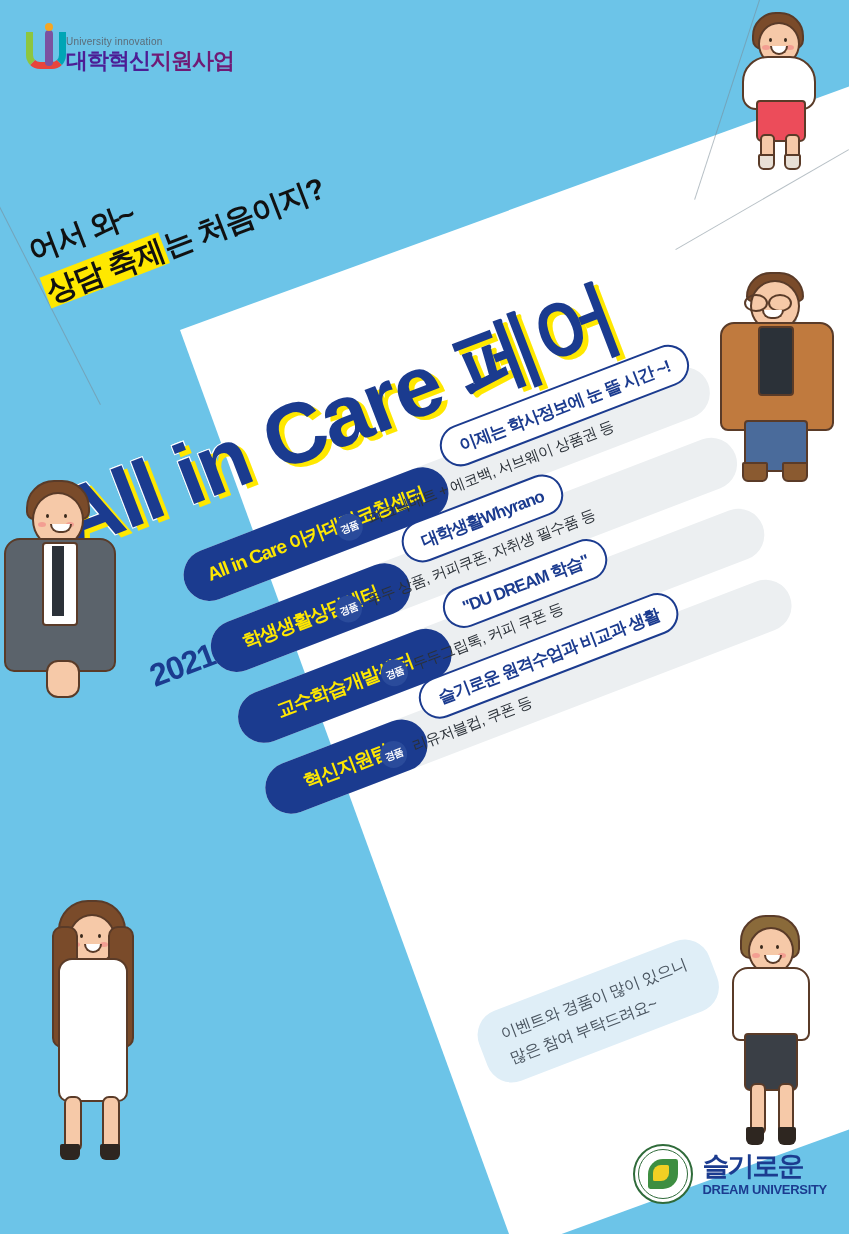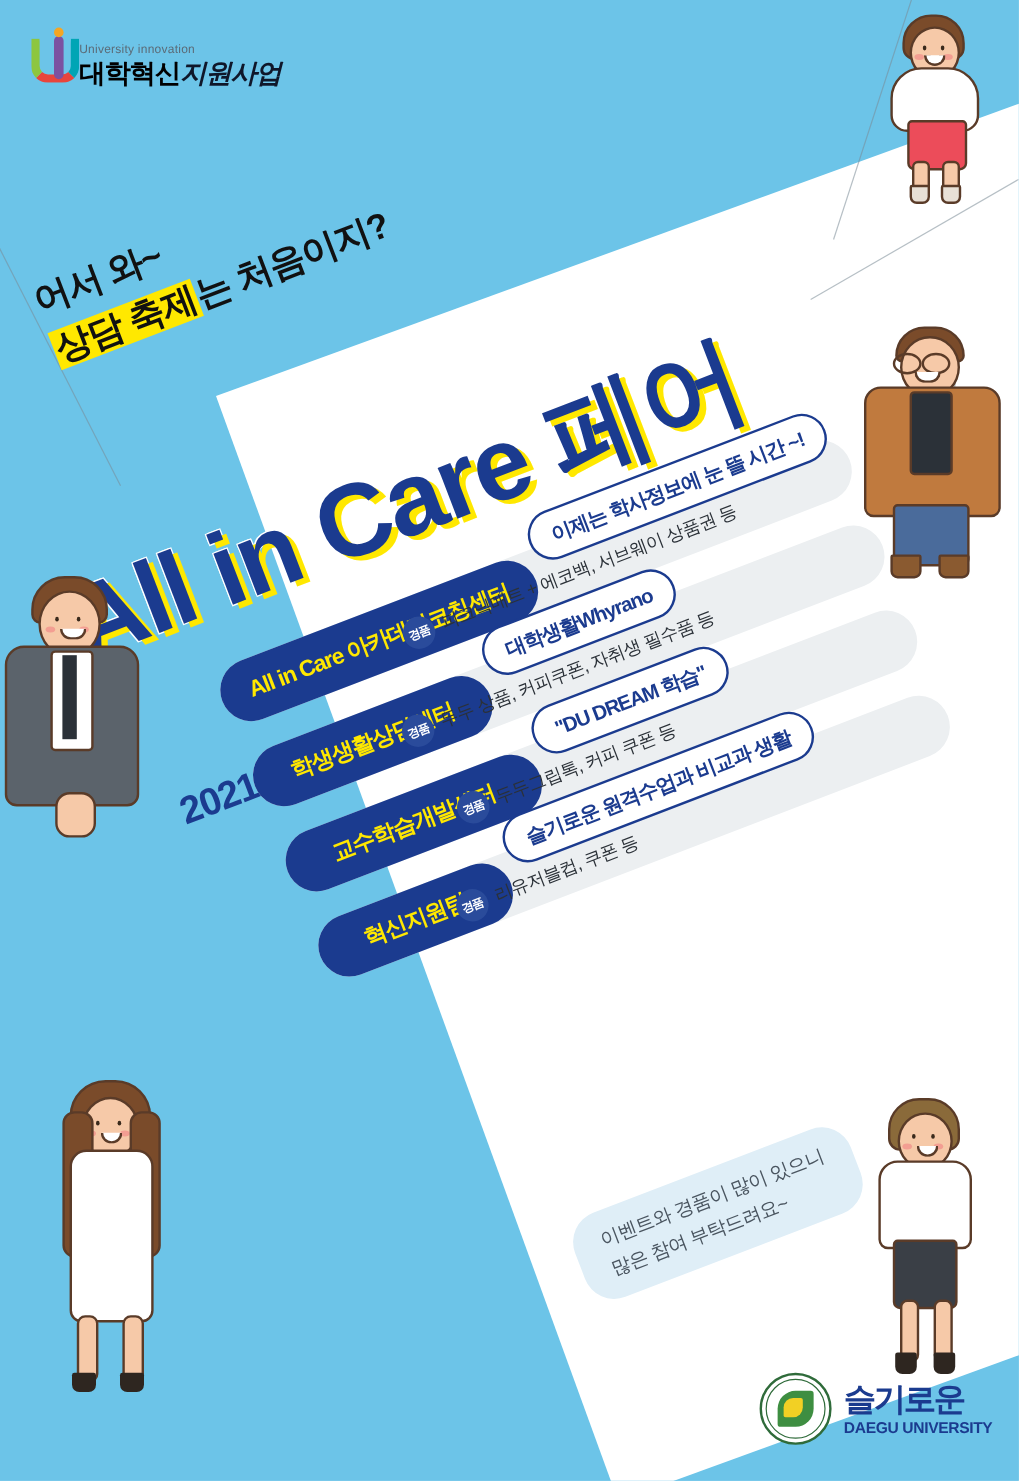--- a/index.html
+++ b/index.html
@@ -29,22 +29,22 @@
     border-radius:0 0 14px 14px;
     border-left-color:#8dc63f;border-right-color:#00a5b5;
   }
   .ui-mark .i{
     position:absolute;left:19px;top:6px;width:8px;height:36px;background:#7b52a1;border-radius:4px;
   }
   .ui-mark .dot{position:absolute;left:19px;top:-1px;width:8px;height:8px;border-radius:50%;background:#f5a623;}
   .ui-text{display:flex;flex-direction:column;line-height:1;}
   .ui-en{font-size:10px;color:#5b6b77;letter-spacing:.2px;margin-bottom:3px;}
   .ui-kr{font-size:22px;font-weight:bold;letter-spacing:-1px;}
-  .ui-kr .r{color:#000000;}
-  .ui-kr .g{color:#0f172a;font-style:italic;}
+  .ui-kr .r{color:#4c1d95;}
+  .ui-kr .g{color:#701a75;}
 
   
   .tagline{position:absolute;left:22px;top:232px;transform:rotate(-21deg);transform-origin:0 0;}
   .tag-line{font-size:30px;font-weight:bold;color:#111;letter-spacing:-1px;white-space:nowrap;line-height:1.45;}
   .hl{background:#ffe800;padding:0 2px;box-decoration-break:clone;}
 
   
   .main-title{
     position:absolute;left:40px;top:470px;
     transform:rotate(-21deg);transform-origin:0 0;
@@ -316,17 +316,17 @@
     <div class="p-shoe" style="left:68px;top:212px;width:18px;height:18px;"></div>
   </div>
 
   <div class="du-logo">
     <div class="du-seal">
       <div class="ring"></div>
         <div class="shield"></div>
     </div>
     <div class="du-text">
       <div class="du-kr">슬기로운</div>
-      <div class="du-en">DAEGU UNIVERSITY</div>
+      <div class="du-en">DREAM UNIVERSITY</div>
     </div>
   </div>
 
 </div>
 
 </body></html>

